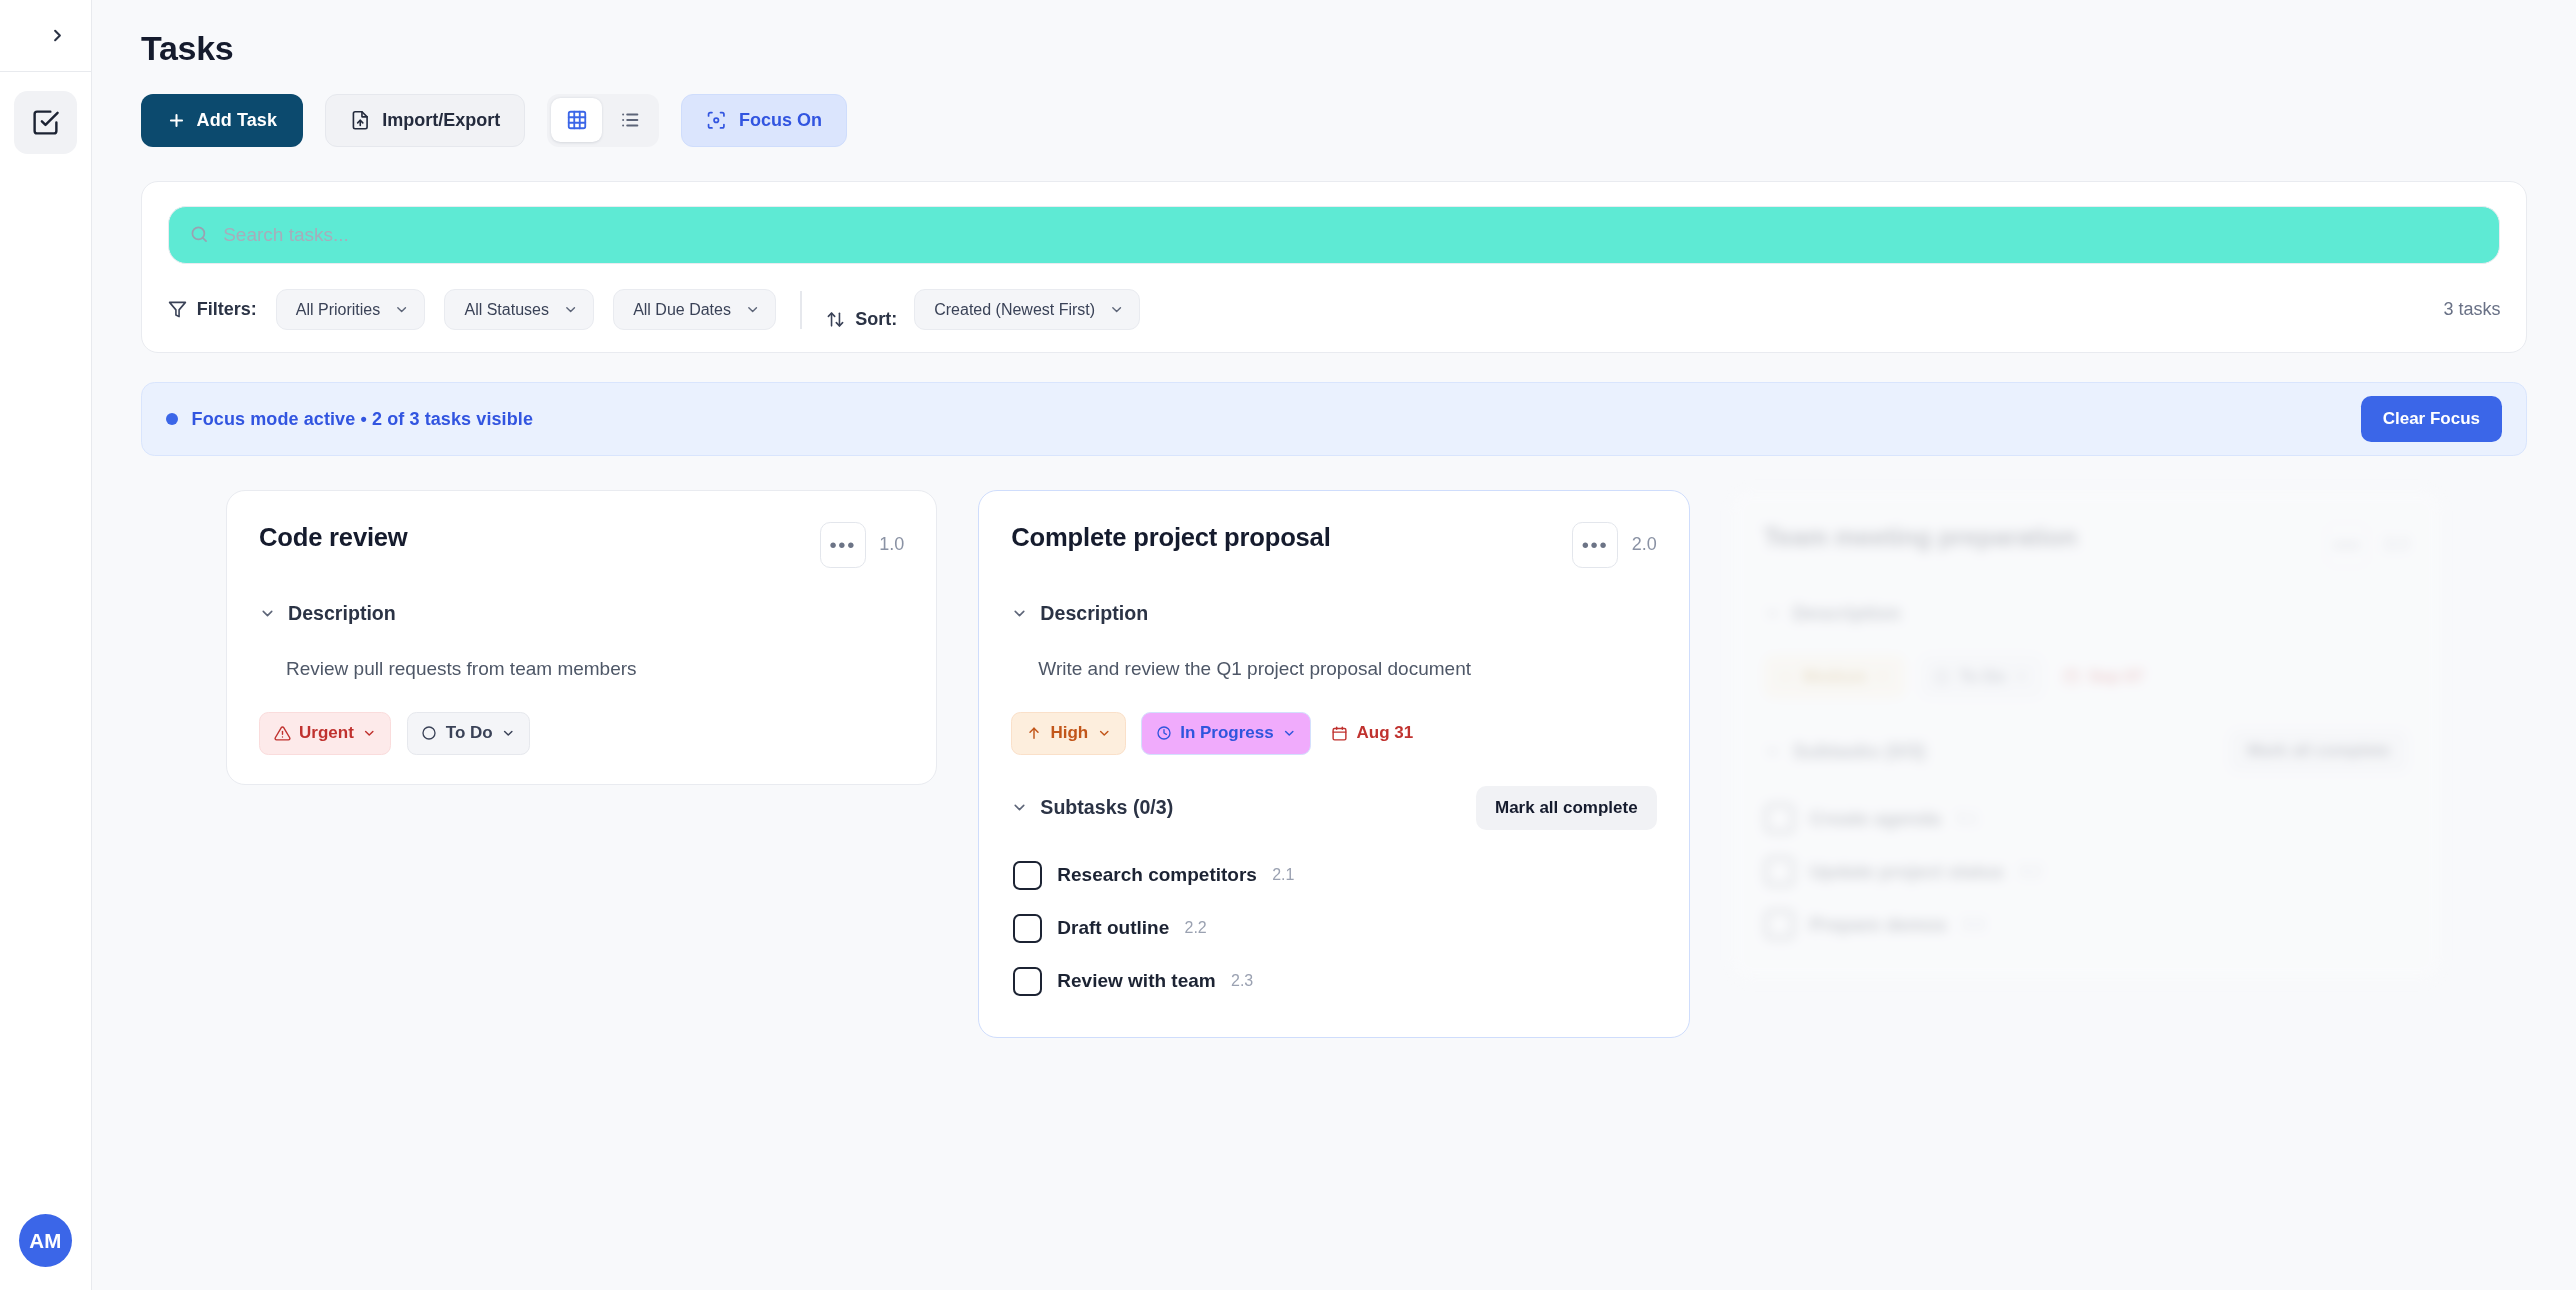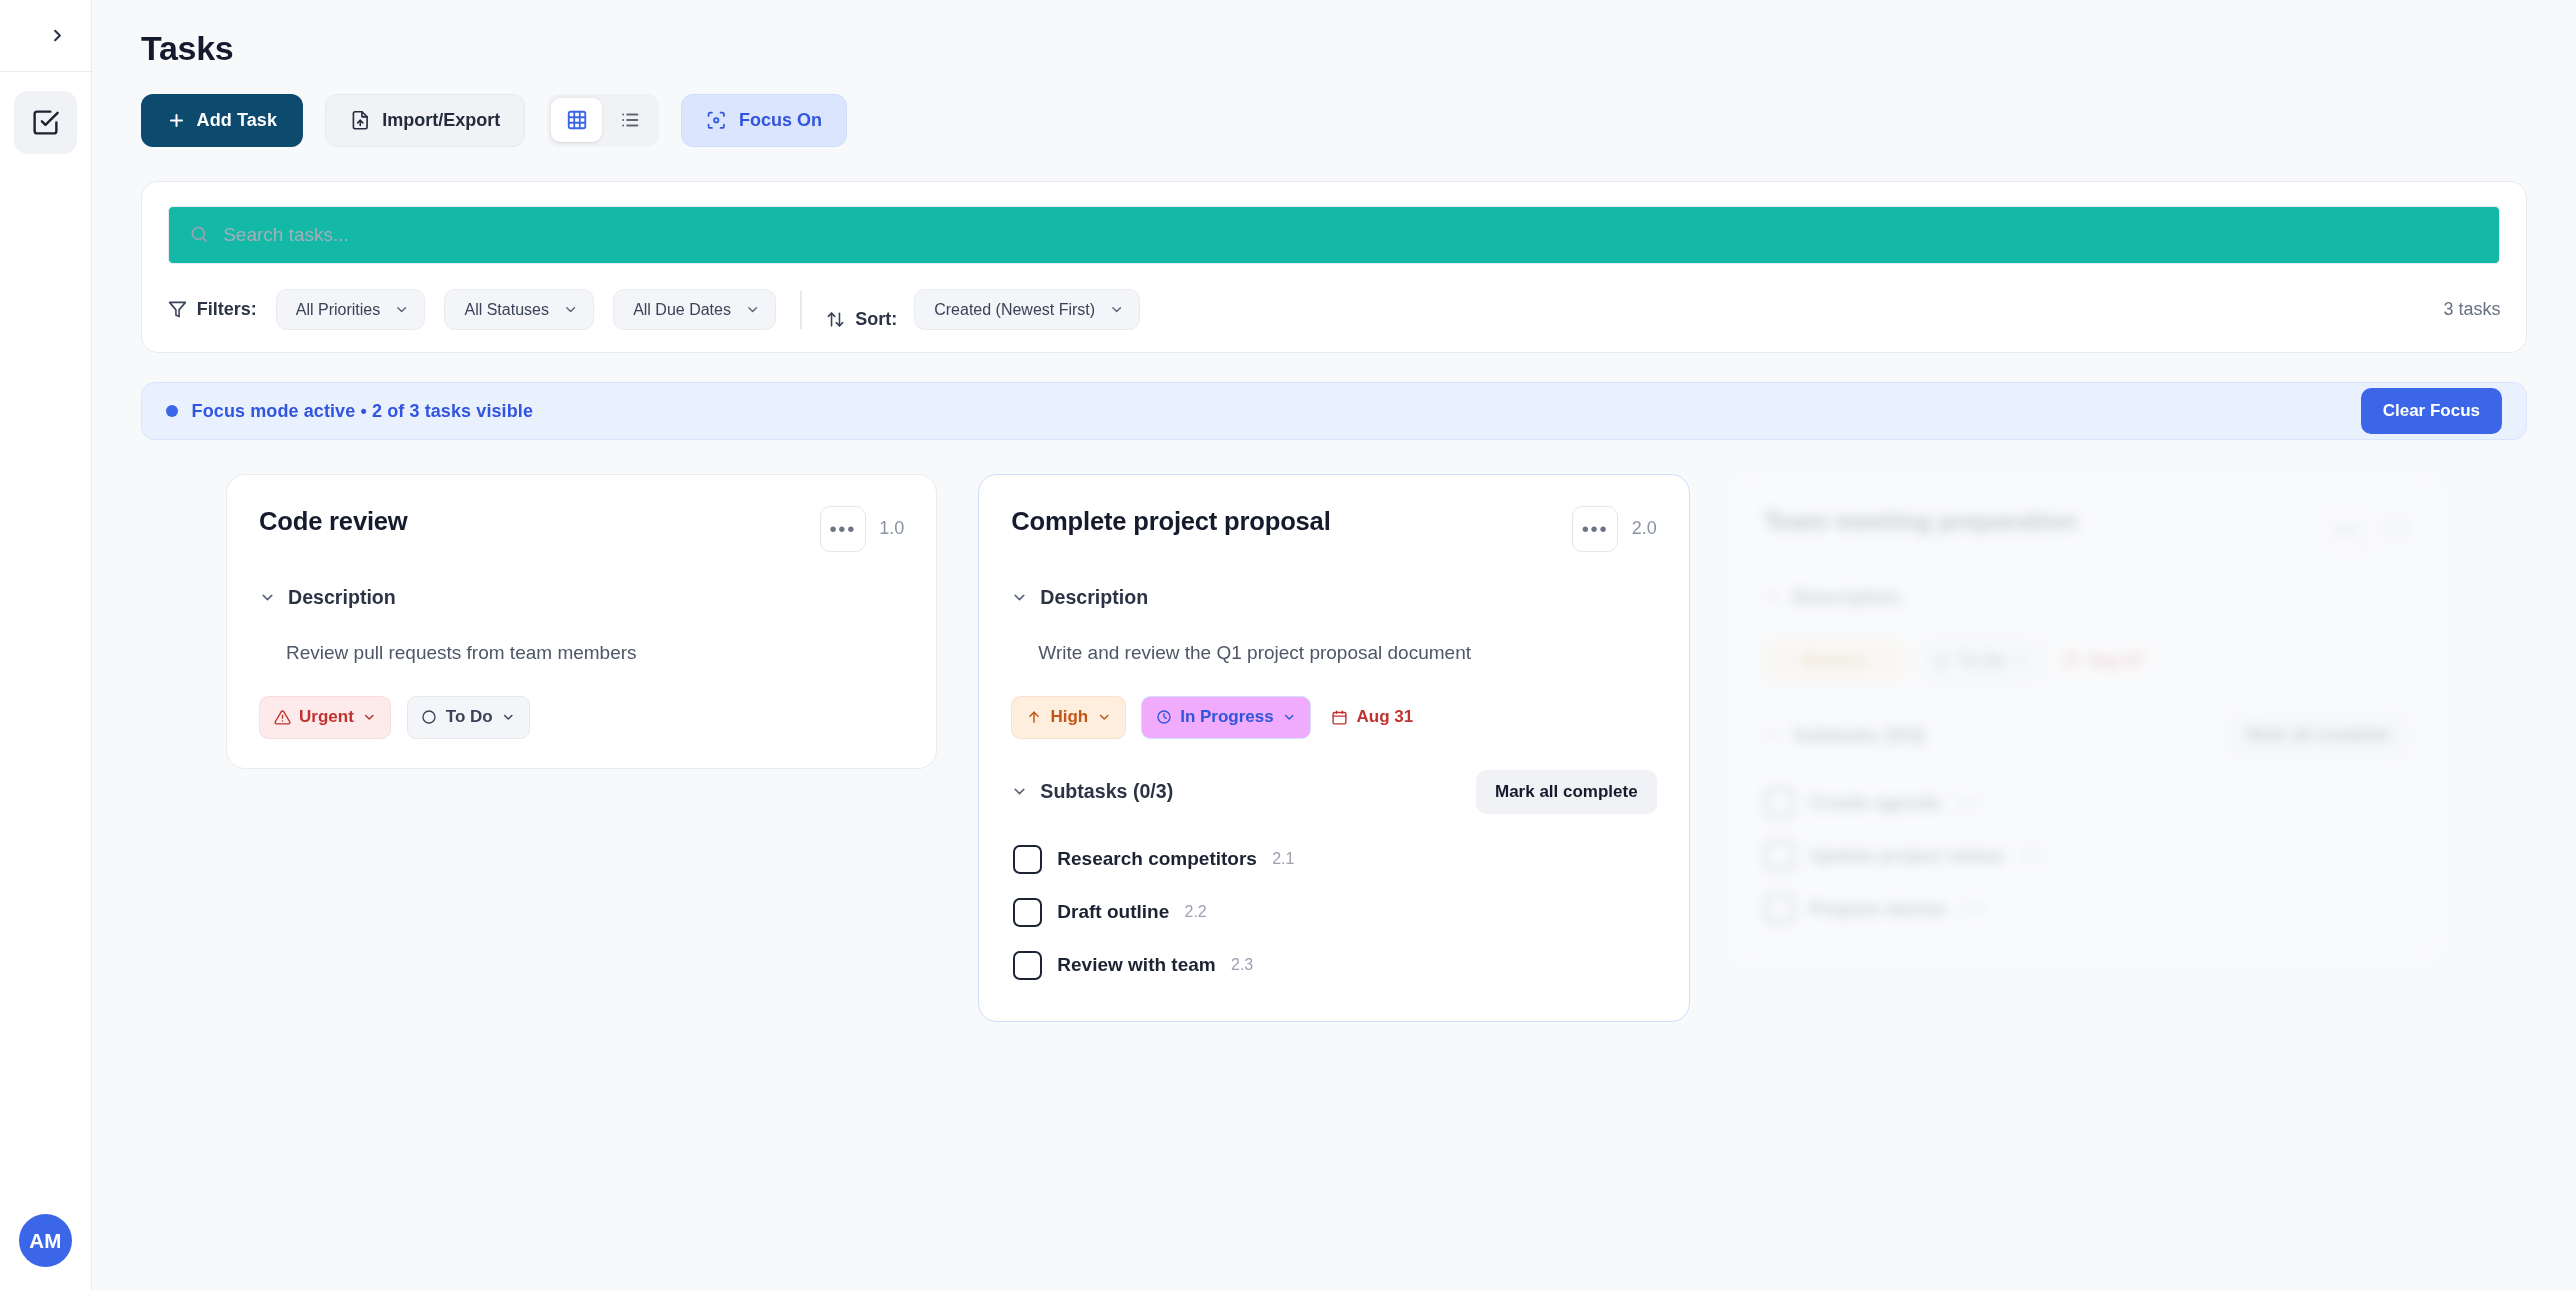--- a/index.html
+++ b/index.html
@@ -90,22 +90,22 @@
 
   
   .filter-panel {
     background: #ffffff;
     border: 1.7px solid #e9ebf0;
     border-radius: 17px;
     padding: 24px 25.6px 22px 25.6px;
     margin-bottom: 29px;
   }
   .search-wrap {
-    height: 58px; border-radius: 5px;
-    background: #14b8a6; border: 1.7px solid #e9ebf0;
+    height: 58px; border-radius: 18px;
+    background: #5eead4; border: 1.7px solid #e9ebf0;
     display: flex; align-items: center; gap: 13.6px;
     padding: 0 20.5px; cursor: text;
   }
   .search-input {
     flex: 1; border: none; outline: none; background: transparent;
     font-size: 19px; color: #242b3d;
     font-family: "Liberation Sans", sans-serif;
   }
   .search-input::placeholder { color: #a6adbb; }
 
@@ -127,21 +127,21 @@
   }
   .divider-v { width: 1.7px; height: 38px; background: #e6e8ed; margin: 0 5.1px; }
   .sort-group { display: flex; align-items: flex-end; gap: 17px; }
   .task-count {
     margin-left: auto; font-size: 18px; color: #697186; font-weight: 500;
   }
 
   
   .focus-banner {
     background: #eaf1fe; border: 1.7px solid #d9e5fd;
-    border-radius: 13.6px; height: 58px;
+    border-radius: 13.6px; height: 74px;
     display: flex; align-items: center;
     padding: 0 24px; margin-bottom: 34px;
   }
   .focus-dot { width: 12px; height: 12px; border-radius: 50%; background: #3b66e8; margin-right: 13.6px; }
   .focus-text { font-size: 18px; font-weight: 700; color: #3255e0; letter-spacing: 0.1px; }
   .btn-clear-focus {
     margin-left: auto; height: 46px; padding: 0 22px;
     border-radius: 10.2px; background: #3b66e8; color: #fff;
     font-size: 17px; font-weight: 600; border: none; cursor: pointer;
     display: flex; align-items: center;

